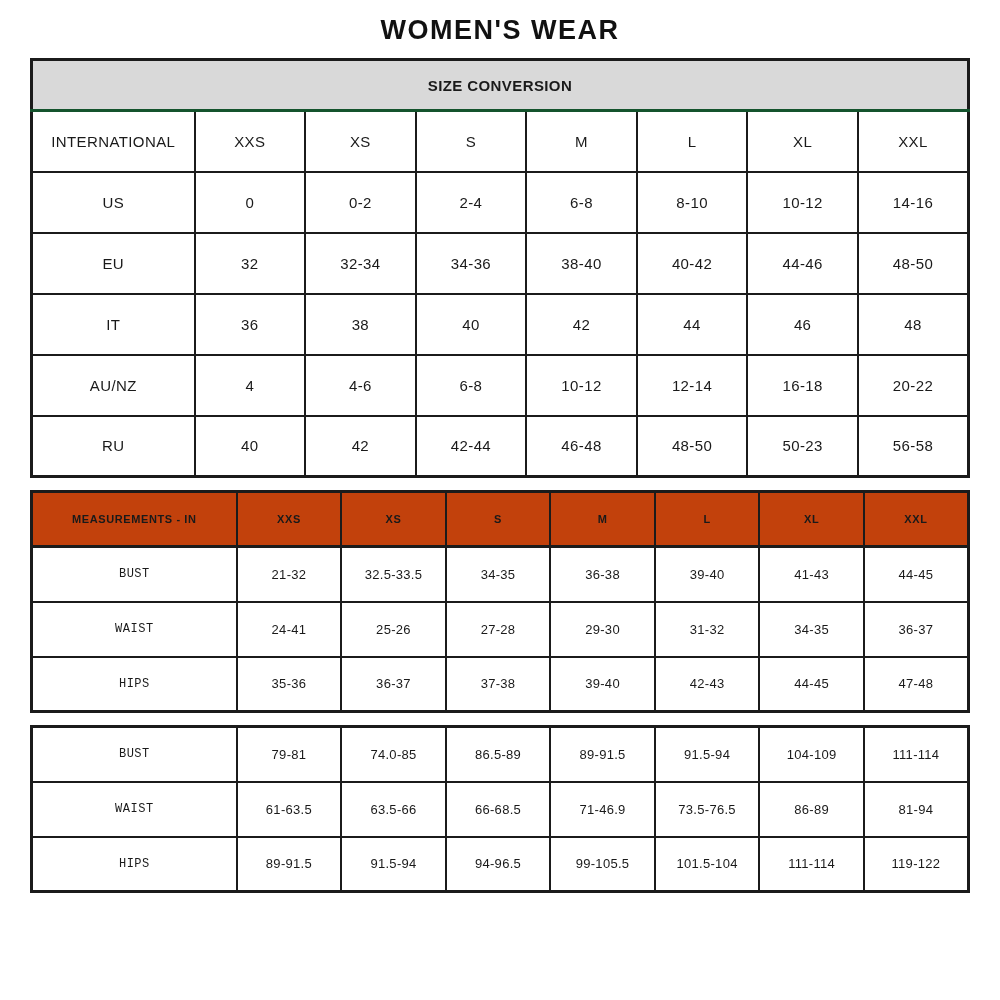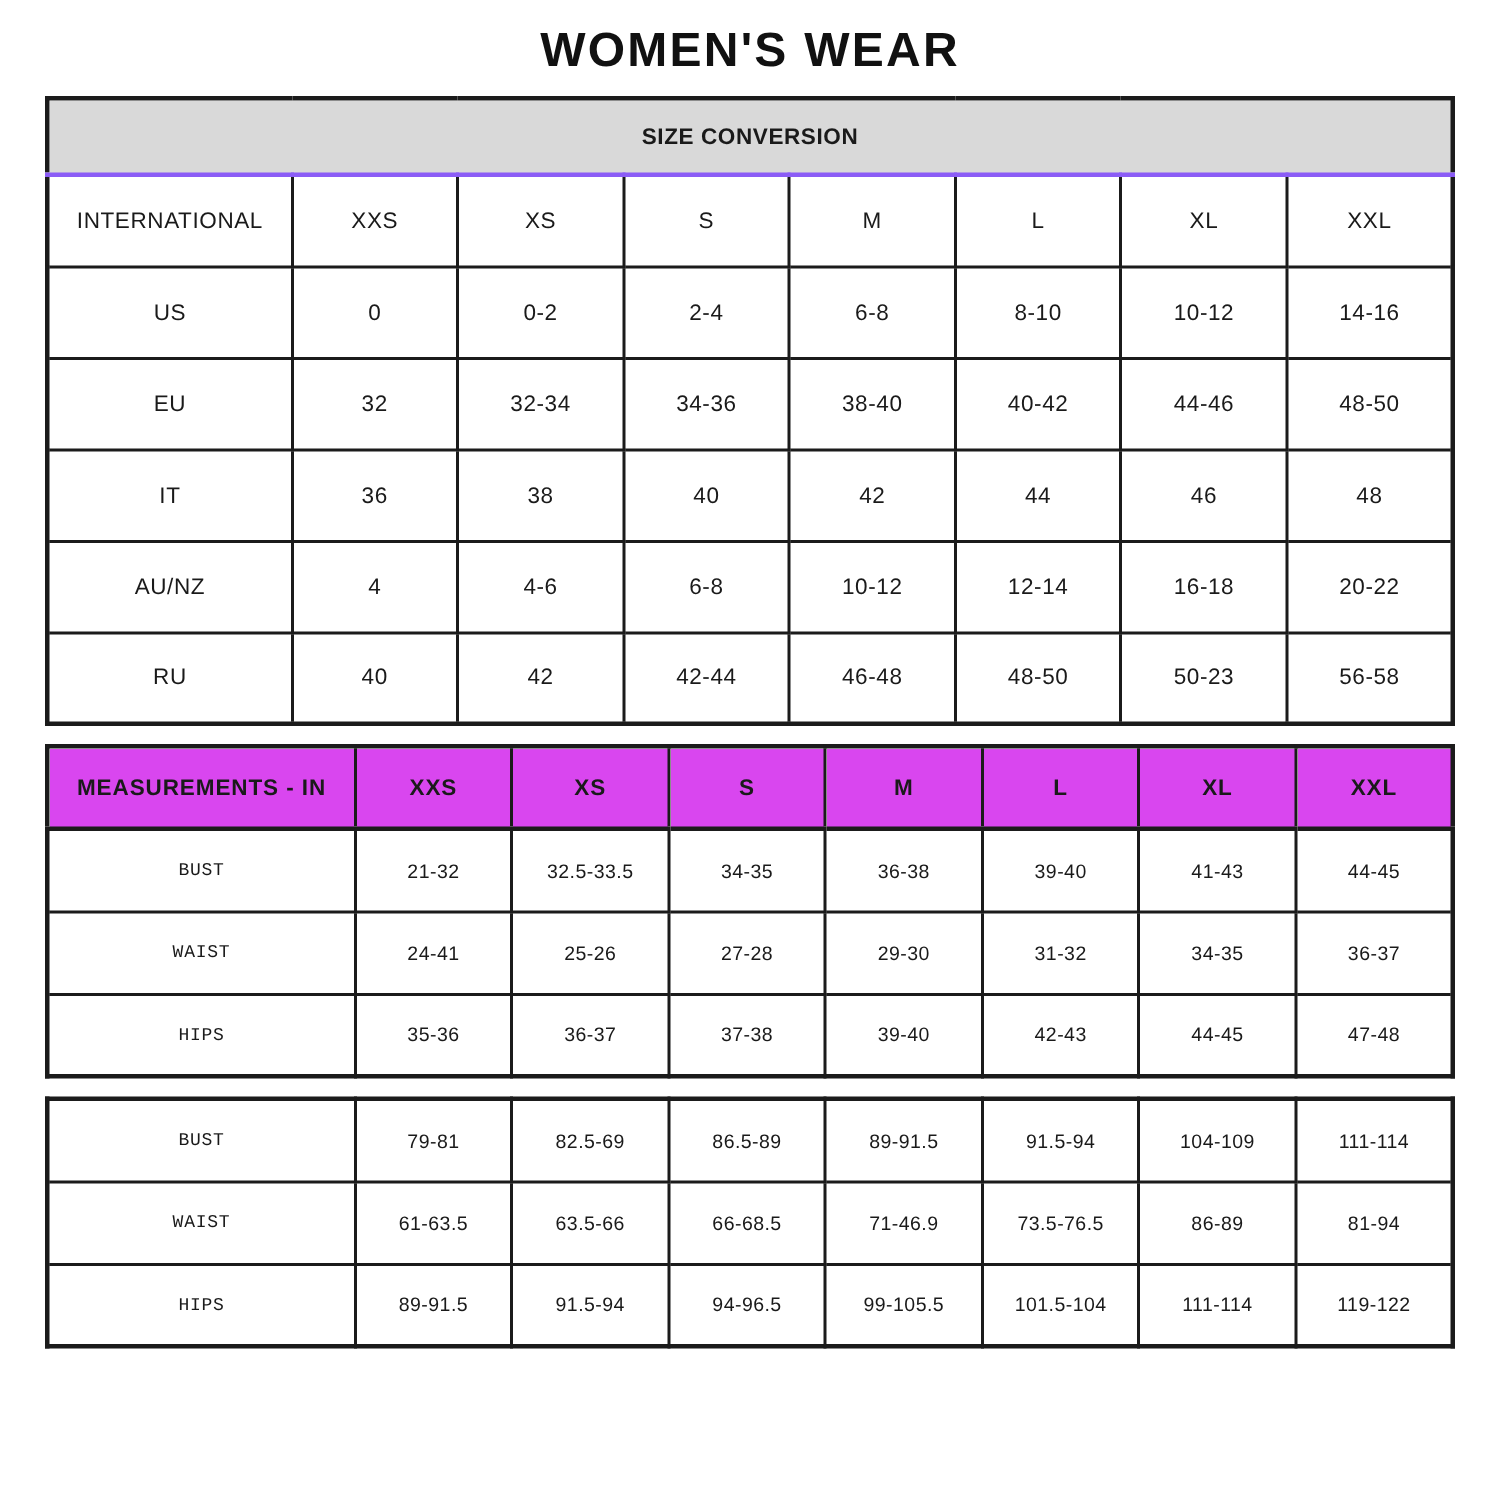--- a/index.html
+++ b/index.html
@@ -13,21 +13,21 @@
   .page {
     width: 1000px;
     height: 1000px;
     box-sizing: border-box;
     padding: 0 30px;
   }
   .page-title {
     margin: 0;
     padding: 15px 0 12px 0;
     text-align: center;
-    font-size: 32px;
+    font-size: 27px;
     font-weight: 700;
     letter-spacing: 1.5px;
     color: #111111;
   }
   table {
     width: 100%;
     border-collapse: collapse;
     table-layout: fixed;
     border: 3px solid #1b1b1b;
   }
@@ -43,34 +43,34 @@
 
   
   .t1 .col-label { width: 17.4%; }
   .t1 tr { height: 61px; }
   .t1 tr.section-row { height: 51px; }
   .section-cell {
     background: #d9d9d9;
     font-weight: 700;
     font-size: 15px;
     letter-spacing: 0.8px;
-    border-bottom: 3px solid #8b5cf6;
+    border-bottom: 3px solid #14532d;
   }
   .t1 td {
     font-size: 15px;
     letter-spacing: 0.4px;
   }
 
   
   .t23 .col-label { width: 21.9%; }
   .t23 tr { height: 55px; }
   .t23 .head-row td {
-    background: #d946ef;
+    background: #c2410c;
     font-weight: 700;
-    font-size: 15px;
+    font-size: 11px;
     letter-spacing: 0.6px;
     border-bottom: 3px solid #1b1b1b;
   }
   .t23 td {
     font-size: 13px;
     letter-spacing: 0.3px;
   }
   .t23 td.row-label {
     font-size: 12px;
     letter-spacing: 0.5px;
@@ -225,21 +225,21 @@
         <col>
         <col>
         <col>
         <col>
         <col>
     </colgroup>
     <tbody>
     <tr>
       <td class="row-label">BUST</td>
       <td>79-81</td>
-      <td>82.5-69</td>
+      <td>74.0-85</td>
       <td>86.5-89</td>
       <td>89-91.5</td>
       <td>91.5-94</td>
       <td>104-109</td>
       <td>111-114</td>
     </tr>
     <tr>
       <td class="row-label">WAIST</td>
       <td>61-63.5</td>
       <td>63.5-66</td>

